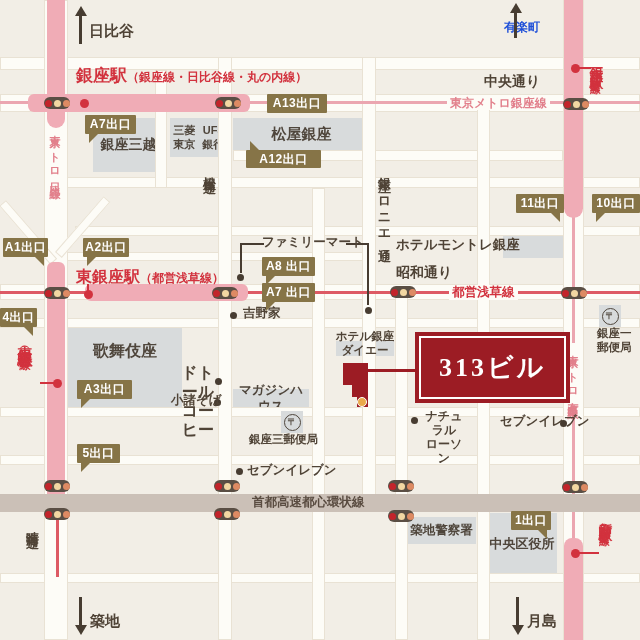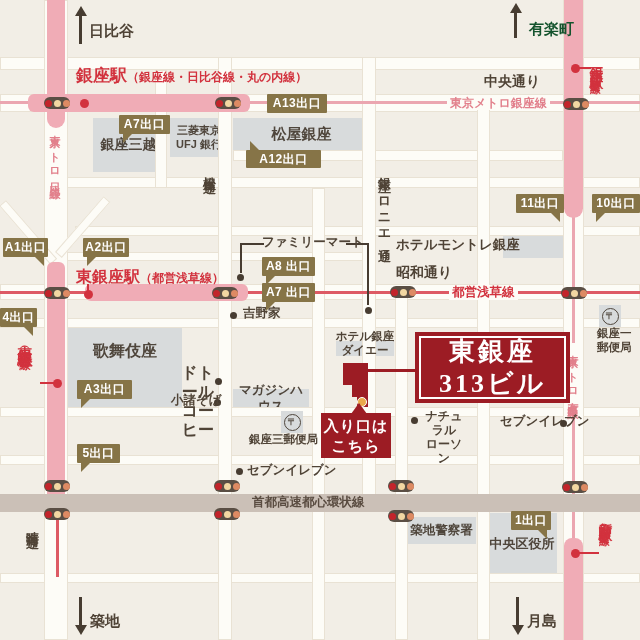--- a/index.html
+++ b/index.html
@@ -37,21 +37,21 @@
   .ent-dot{left:357px;top:397px;width:8px;height:8px;border-radius:50%;background:#eaa94c;border:1px solid #fff}
 </style>
 </head>
 <body>
 
 <div id="map">
   <div id="layers">
       <div class="abs block" style="left: 93px; top: 118px; width: 71px; height: 54px; font-size: 14px;">
         <div>銀座三越</div>
       </div>
-      <div class="abs block" style="left: 170px; top: 118px; width: 58px; height: 39px; font-size: 11px; flex-direction: column;">
+      <div class="abs block" style="left: 170px; top: 118px; width: 58px; height: 39px; font-size: 11px; flex-direction: row;">
         <div>三菱東京</div>
         <div>UFJ 銀行</div>
       </div>
       <div class="abs block" style="left: 233px; top: 118px; width: 137px; height: 33px; font-size: 15px;">
         <div>松屋銀座</div>
       </div>
       <div class="abs block" style="left: 68px; top: 327px; width: 114px; height: 83px; font-size: 16px; align-items: flex-start; padding-top: 14px;">
         <div>歌舞伎座</div>
       </div>
       <div class="abs block" style="left: 233px; top: 389px; width: 76px; height: 19px; font-size: 12.5px;">
@@ -185,21 +185,21 @@
       <div class="abs dotS" style="left: 364.5px; top: 306.5px; width: 7px; height: 7px; background: rgb(71, 60, 49);"></div>
       <div class="abs dotS" style="left: 229.5px; top: 311.5px; width: 7px; height: 7px; background: rgb(71, 60, 49);"></div>
       <div class="abs dotS" style="left: 214.5px; top: 377.5px; width: 7px; height: 7px; background: rgb(71, 60, 49);"></div>
       <div class="abs dotS" style="left: 213.5px; top: 398.5px; width: 7px; height: 7px; background: rgb(71, 60, 49);"></div>
       <div class="abs dotS" style="left: 235.5px; top: 467.5px; width: 7px; height: 7px; background: rgb(71, 60, 49);"></div>
       <div class="abs dotS" style="left: 410.5px; top: 416.5px; width: 7px; height: 7px; background: rgb(71, 60, 49);"></div>
       <div class="abs dotS" style="left: 559.5px; top: 419.5px; width: 7px; height: 7px; background: rgb(71, 60, 49);"></div>
       <div class="abs txt" style="left: 89px; top: 22px; font-size: 15px; color: rgb(79, 67, 54);">
         <div>日比谷</div>
       </div>
-      <div class="abs txt" style="left: 529px; top: 20px; font-size: 15px; color: #14532d;">
+      <div class="abs txt" style="left: 504px; top: 20px; font-size: 12px; color: #1d4ed8;">
         <div>有楽町</div>
       </div>
       <div class="abs txt" style="left: 484px; top: 73px; font-size: 14px; color: rgb(79, 67, 54);">
         <div>中央通り</div>
       </div>
       <div class="abs txt vert" style="left: 203px; top: 166px; font-size: 13px; color: rgb(79, 67, 54);">
         <div>松屋通り</div>
       </div>
       <div class="abs txt vert" style="left: 378px; top: 167px; font-size: 13px; color: rgb(79, 67, 54);">
         <div>銀座マロニエ通り</div>
@@ -266,21 +266,21 @@
         <div>ローソン</div>
       </div>
       <div class="abs txt" style="left: 500px; top: 414px; font-size: 12.5px; color: rgb(79, 67, 54);">
         <div>セブンイレブン</div>
       </div>
       <div class="abs txt" style="left: 76px; top: 66px; color: rgb(210, 50, 62);"><span style="font-size: 17px;">銀座駅</span><span style="font-size: 12px;">（銀座線・日比谷線・丸の内線）</span></div>
       <div class="abs txt" style="left: 76px; top: 268px; color: rgb(210, 50, 62);"><span style="font-size: 16px;">東銀座駅</span><span style="font-size: 12px;">（都営浅草線）</span></div>
       <div class="abs txt vert" style="left: 17px; top: 334px; color: rgb(210, 50, 62);"><span style="font-size: 15px;">東銀座駅</span><span style="font-size: 11px;">（日比谷線）</span></div>
       <div class="abs txt vert" style="left: 588px; top: 56px; color: rgb(210, 50, 62);"><span style="font-size: 13.5px;">銀座一丁目駅</span><span style="font-size: 10.5px;">（有楽町線）</span></div>
       <div class="abs txt vert" style="left: 597px; top: 512px; color: rgb(210, 50, 62);"><span style="font-size: 13.5px;">新富町駅</span><span style="font-size: 10.5px;">（有楽町線）</span></div>
-      <div class="abs badge" style="left: 85px; top: 115px; width: 51px; height: 19px; margin-left: 34px;">
+      <div class="abs badge" style="left: 85px; top: 115px; width: 51px; height: 19px;">
         <div>A7出口</div>
         <div class="tail" style="left: 4px; bottom: -9px; border-top: 10px solid rgb(134, 116, 71); border-right: 10px solid transparent;"></div>
       </div>
       <div class="abs badge" style="left: 267px; top: 94px; width: 60px; height: 19px;">
         <div>A13出口</div>
       </div>
       <div class="abs badge" style="left: 246px; top: 150px; width: 75px; height: 18px;">
         <div>A12出口</div>
         <div class="tail" style="left: 4px; top: -9px; border-bottom: 10px solid rgb(134, 116, 71); border-right: 10px solid transparent;"></div>
       </div>
@@ -338,23 +338,17 @@
       <div class="abs" style="left: 74.5px; width: 0px; height: 0px; border-left: 6px solid transparent; border-right: 6px solid transparent; top: 625px; border-top: 10px solid rgb(71, 60, 49);"></div>
       <div class="abs" style="left: 516px; top: 597px; width: 3px; height: 30px; background: rgb(71, 60, 49);"></div>
       <div class="abs" style="left: 511.5px; width: 0px; height: 0px; border-left: 6px solid transparent; border-right: 6px solid transparent; top: 625px; border-top: 10px solid rgb(71, 60, 49);"></div>
     </div>
 
   <div class="abs bldg-shape"></div>
   <div class="abs ent-dot"></div>
 
   <div class="abs dest-box">
     <div class="dest-inner">
-      <div>東銀座</div>
       <div>313ビル</div>
     </div>
   </div>
 
-  <div class="abs ent-box">
-    <div class="ent-tail"></div>
-    <div>入り口は</div>
-    <div>こちら</div>
-  </div>
 </div>
 
 </body></html>

